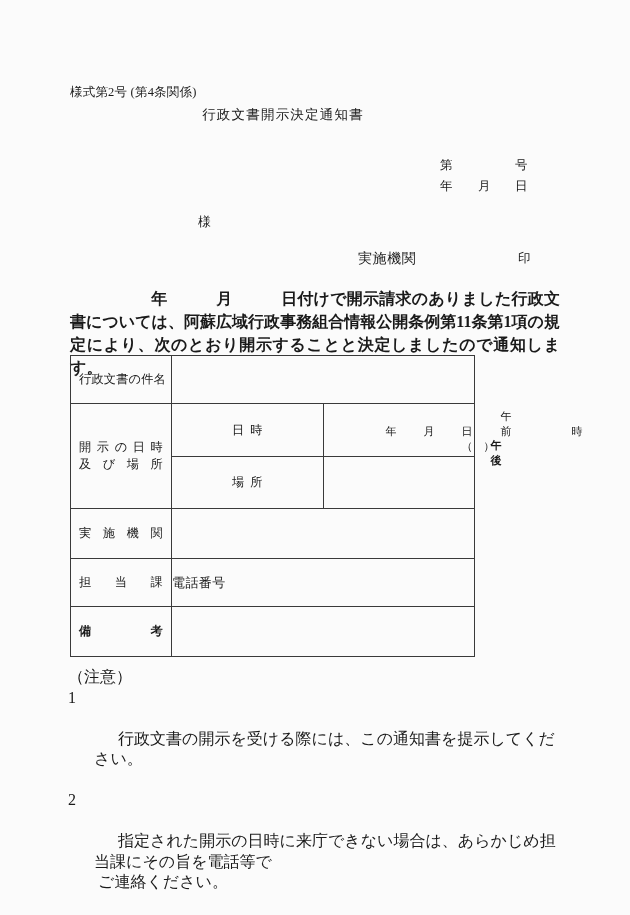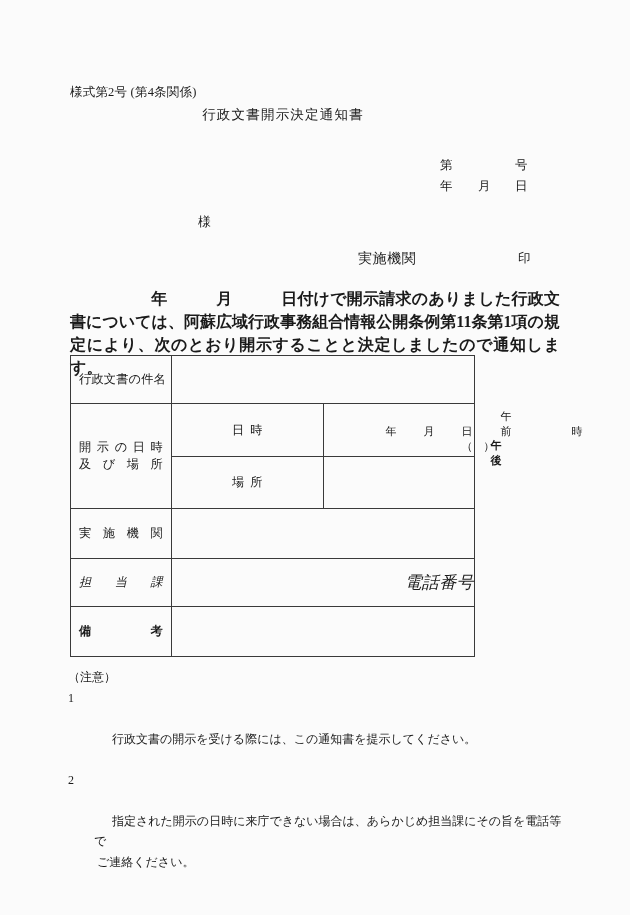--- a/index.html
+++ b/index.html
@@ -97,49 +97,49 @@
     white-space: nowrap;
     letter-spacing: .2px;
   }
   .sub-cell { width: 48px; text-align: center; }
   .sub-cell span { letter-spacing: 6px; padding-left: 6px; margin-top: 29px; }
 
   .r-kenmei { height: 48px; }
   .r-nichiji { height: 52px; }
   .r-basho   { height: 52px; }
   .r-houhou  { height: 50px; }
-  .r-tantou  { height: 48px; font-style: italic; }
+  .r-tantou  { height: 48px; }
   .r-bikou   { height: 50px; font-weight: bold; }
 
   
   .datetime-wrap {
     position: relative;
     height: 52px;
   }
   .datetime-wrap .dt { position: absolute; font-size: 11px; }
   .dt-year  { left: 62px;  top: 20px; }
   .dt-month { left: 100px; top: 20px; }
   .dt-day   { left: 138px; top: 20px; }
   .dt-am    { left: 177px; top: 5px; }
   .dt-pm    { left: 167px; top: 34px; font-weight: bold; }
   .dt-hour  { left: 248px; top: 20px; }
 
   .tel-label {
     display: block;
-    text-align: right;
-    font-size: 17px;
+    text-align: left;
+    font-size: 13px;
     letter-spacing: .4px;
   }
 
   
   #notes {
     position: absolute;
     left: 68px; top: 667px;
     width: 500px;
-    font-size: 12px;
+    font-size: 16px;
     line-height: 20.5px;
   }
   #notes .note-head { display: block; }
   .note-item {
     display: block;
     position: relative;
     padding-left: 26px;
     white-space: pre-wrap;
     word-break: break-all;
   }

